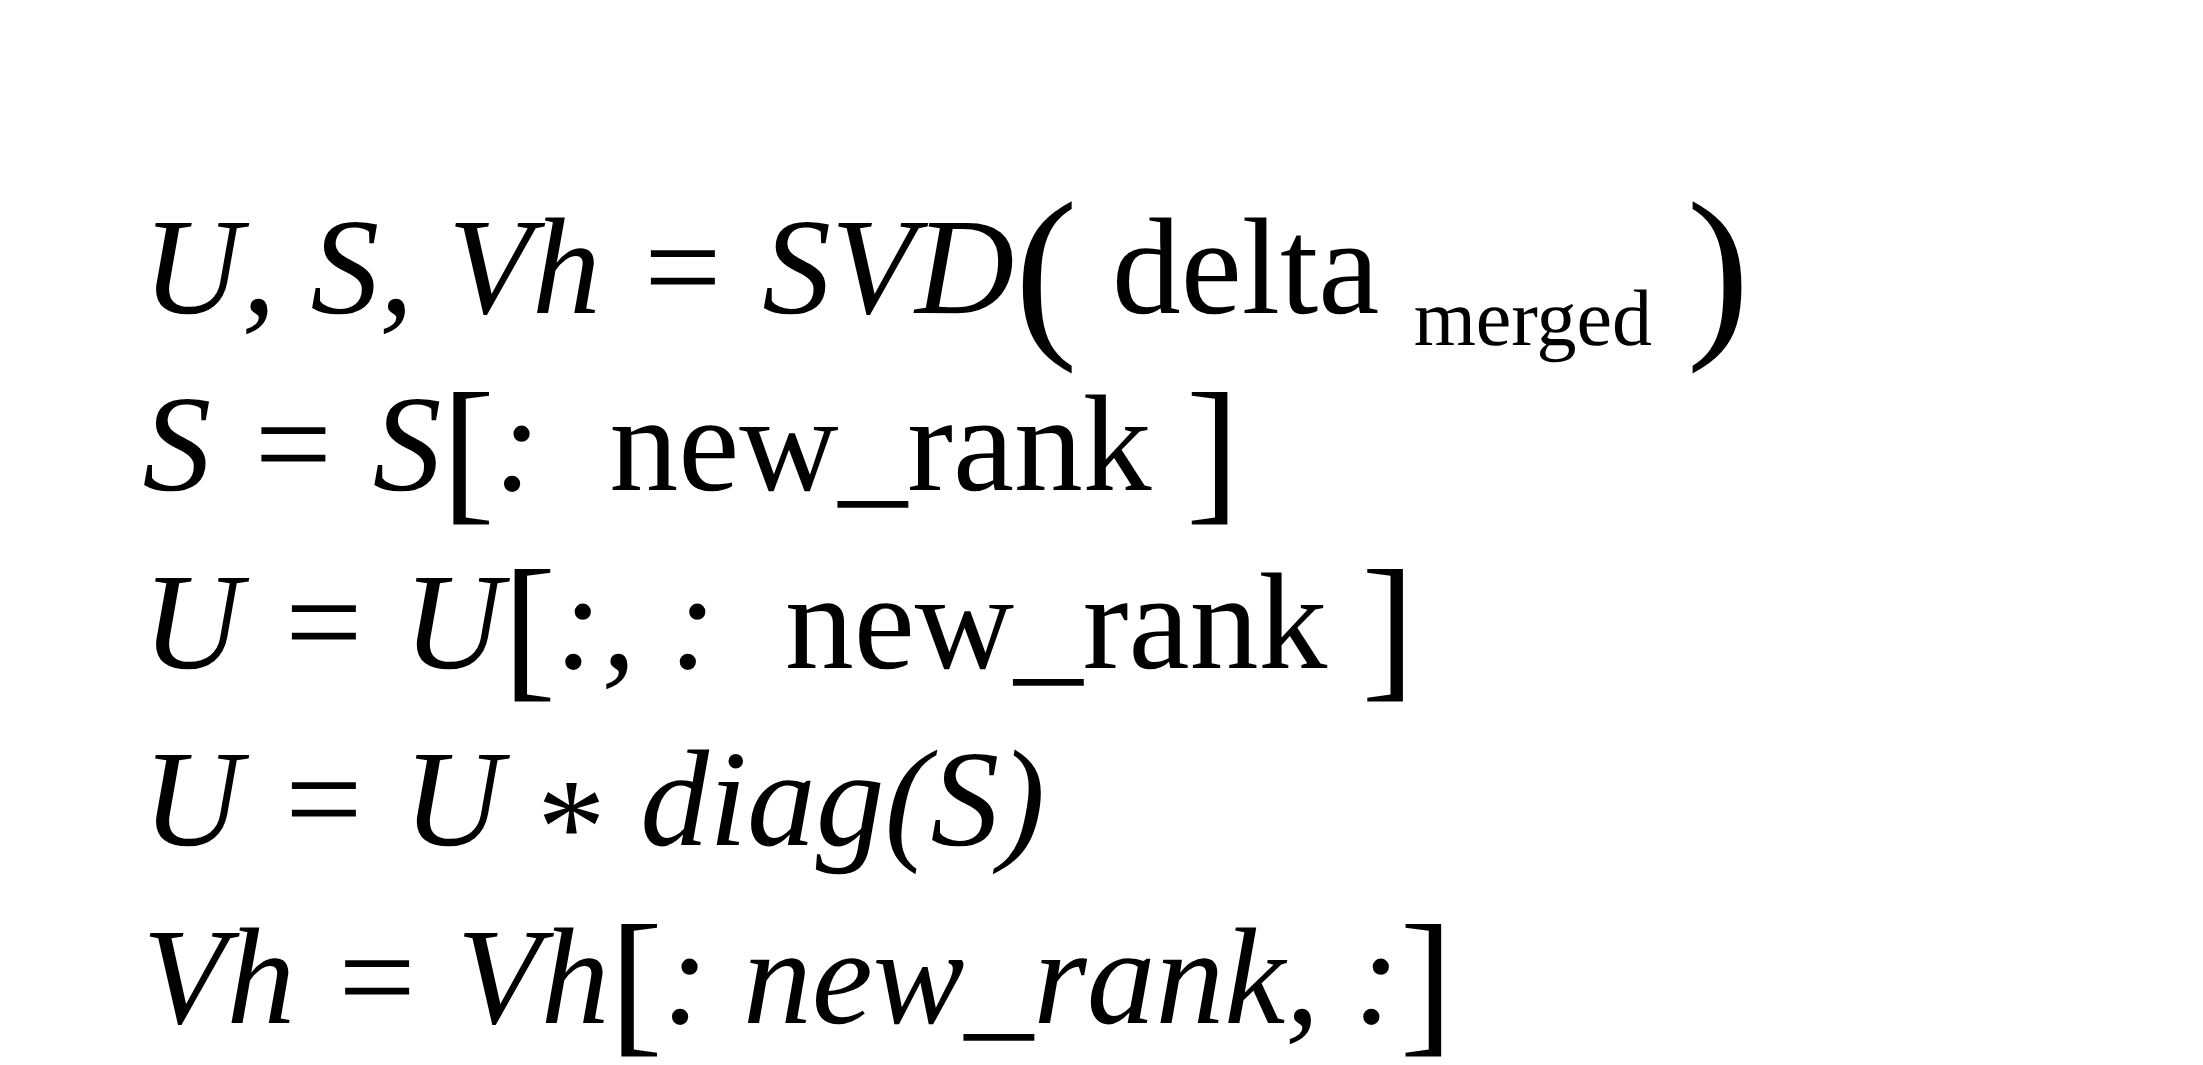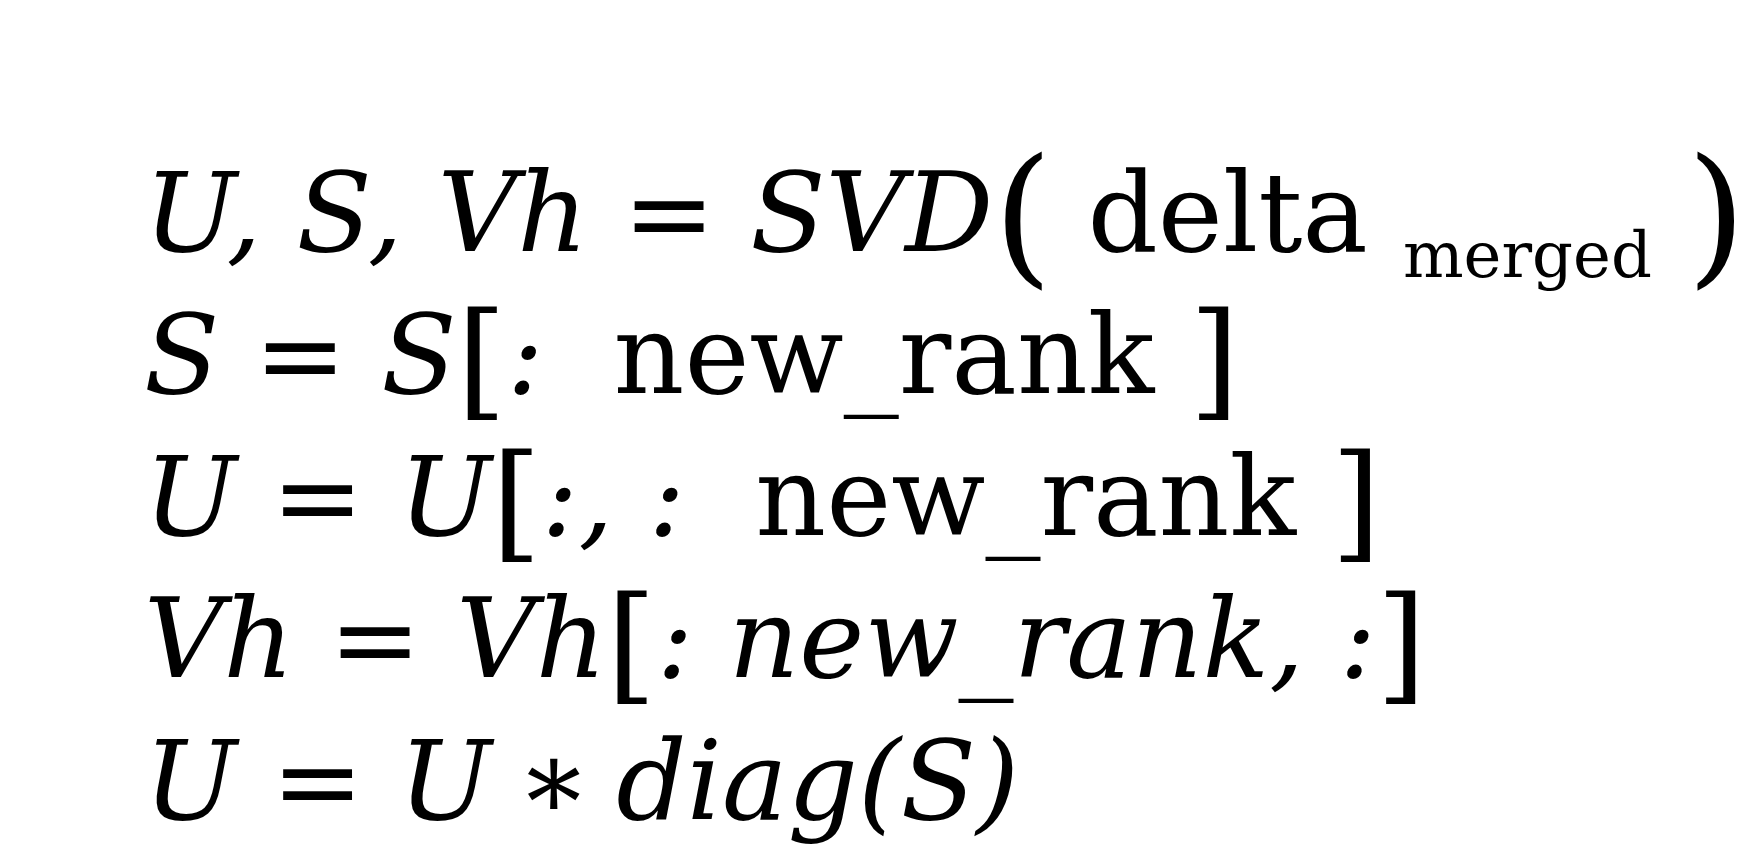--- a/index.html
+++ b/index.html
@@ -10,20 +10,21 @@
     padding: 0 0 0 4px;
     color: #000000;
     font-family: "DejaVu Serif", "Liberation Serif", serif;
     font-size: 110px;
     overflow: hidden;
   }
   .line {
     height: 142px;
     line-height: 142px;
     white-space: pre;
+    font-family: Liberation Serif, serif;
   }
   .mi   { font-style: italic; }
   .rm   { font-style: normal; }
   .sub  { font-size: 64px; vertical-align: -26px; font-style: normal; }
   .br   { font-size: 128px; vertical-align: -10px; font-style: normal; }
   .paren{ font-size: 152px; vertical-align: -16px; font-style: normal; }
   .ast  { font-style: normal; vertical-align: -0.2em; }
 </style>
 </head>
 <body>
@@ -36,24 +37,24 @@
 
   <div class="line">
     <span class="mi">S = S</span><span class="br">[</span><span class="mi">: </span><span class="rm"> new_rank </span><span class="br">]</span>
   </div>
 
   <div class="line">
     <span class="mi">U = U</span><span class="br">[</span><span class="mi">:, : </span><span class="rm"> new_rank </span><span class="br">]</span>
   </div>
 
   <div class="line">
-    <span class="mi">Vh = Vh</span><span class="br">[</span><span class="mi">: new_rank, :</span><span class="br">]</span>
+    <span class="mi">U = U </span><span class="ast">*</span><span class="mi"> diag(S)</span>
   </div>
 
   <div class="line">
-    <span class="mi">U = U </span><span class="ast">*</span><span class="mi"> diag(S)</span>
+    <span class="mi">Vh = Vh</span><span class="br">[</span><span class="mi">: new_rank, :</span><span class="br">]</span>
   </div>
 
   <div class="line">
     
   </div>
 
 </div>
 
 </body></html>

